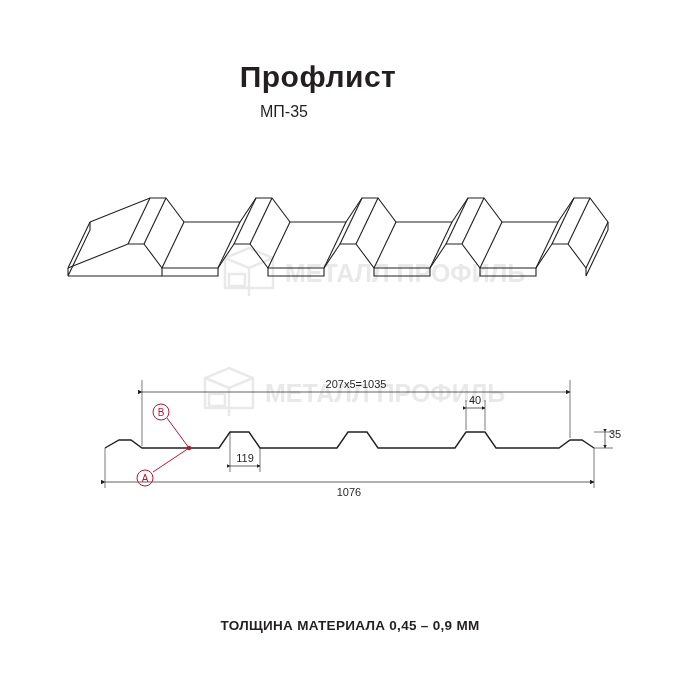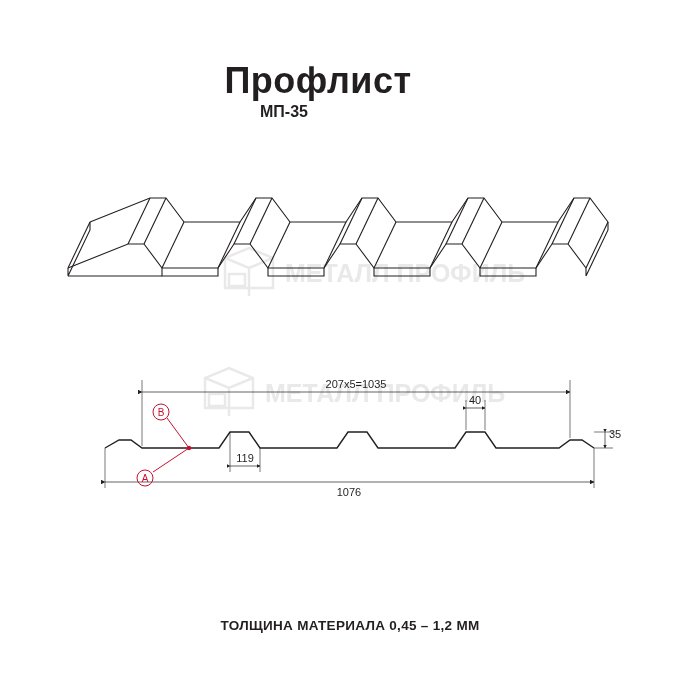--- a/index.html
+++ b/index.html
@@ -19,33 +19,33 @@
     position: relative;
     width: 700px;
     height: 700px;
   }
   .title {
     position: absolute;
     top: 60px;
     left: 0;
     width: 636px;
     text-align: center;
-    font-size: 36px;
+    font-size: 30px;
     font-weight: bold;
     letter-spacing: 0.5px;
     color: #231f20;
   }
   .subtitle {
     position: absolute;
     top: 103px;
     left: 0;
     width: 568px;
     text-align: center;
     font-size: 16px;
-    font-weight: bold;
+    font-weight: normal;
     color: #231f20;
   }
   .footer {
     position: absolute;
     top: 618px;
     left: 0;
     width: 700px;
     text-align: center;
     font-size: 13.5px;
     font-weight: bold;
@@ -215,15 +215,15 @@
         <circle cx="48" cy="118" r="8"></circle>
         <line x1="92" y1="88" x2="70" y2="58"></line>
         <circle cx="64" cy="52" r="8"></circle>
       </g>
       <circle cx="92" cy="88" r="2.2" fill="#c8102e" stroke="none"></circle>
       <text class="callout-text" x="48" y="122" text-anchor="middle">A</text>
       <text class="callout-text" x="64" y="56" text-anchor="middle">B</text>
     </svg>
   </div>
 
-  <div class="footer">ТОЛЩИНА МАТЕРИАЛА 0,45 – 1,2 ММ</div>
+  <div class="footer">ТОЛЩИНА МАТЕРИАЛА 0,45 – 0,9 ММ</div>
 
 </div>
 
 </body></html>

